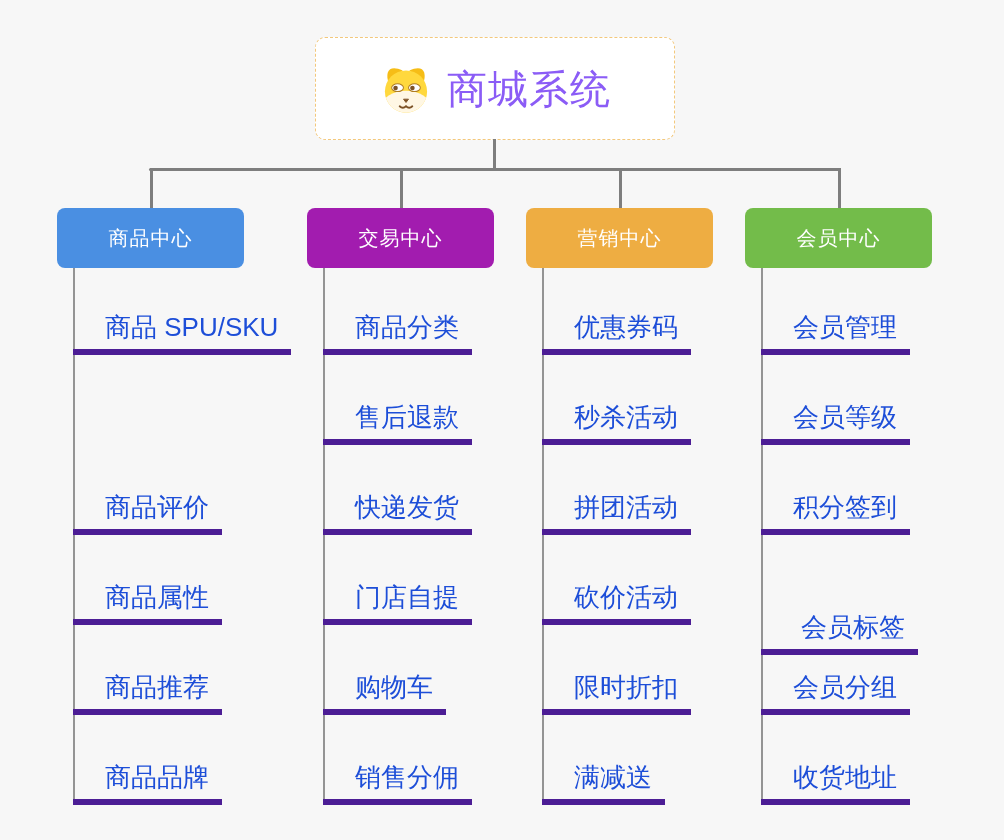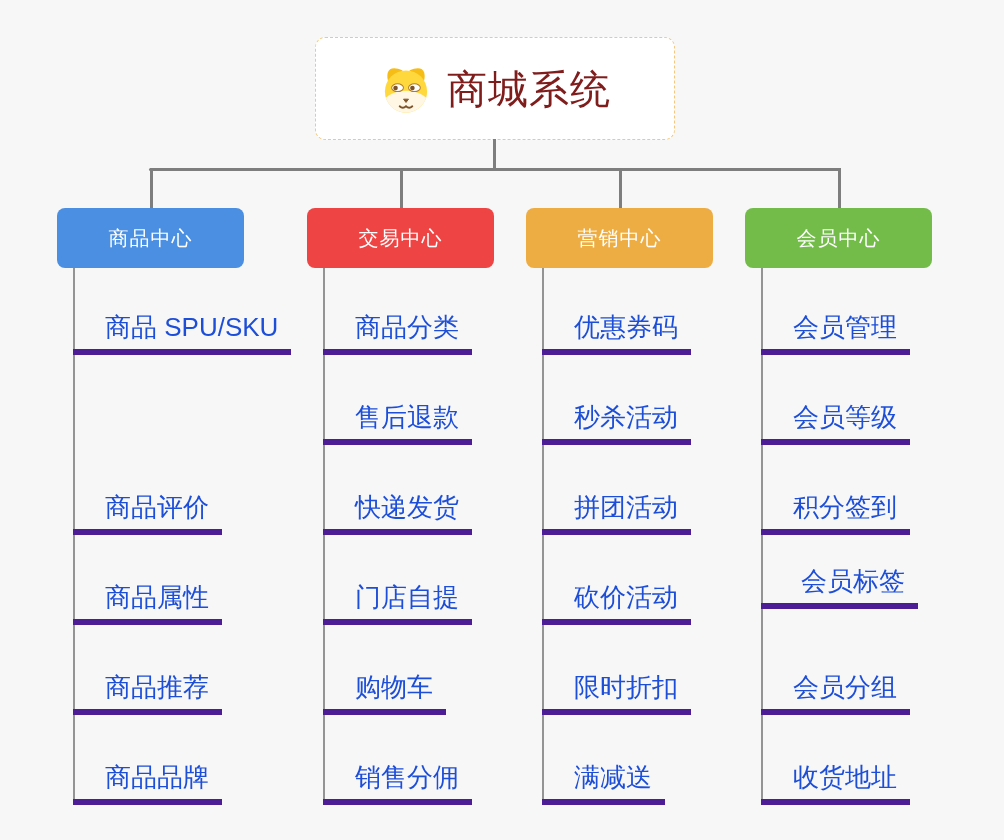--- a/index.html
+++ b/index.html
@@ -10,21 +10,21 @@
   }
   .stage{position:relative;width:1004px;height:840px}
 
   
   .root{
     position:absolute;left:315px;top:37px;width:360px;height:103px;
     box-sizing:border-box;background:#ffffff;
     border:1px dashed #f3c87c;border-radius:10px;
     display:flex;align-items:center;justify-content:center;gap:14px;
   }
-  .root-title{font-size:40px;color:#7f1d1d;letter-spacing:1px;line-height:1}
+  .root-title{font-size:40px;color:#8b5cf6;letter-spacing:1px;line-height:1}
 
   
   .cline{position:absolute;background:#7e7e7e}
 
   
   .branch-header{
     position:absolute;top:208px;width:187px;height:60px;
     border-radius:8px;color:#ffffff;font-size:20px;letter-spacing:1px;
     display:flex;align-items:center;justify-content:center;
     cursor:default;
@@ -73,21 +73,21 @@
 
 <div class="cline" style="left: 149.5px; top: 168px; width: 3px; height: 40px;"></div>
     <div class="branch-header" style="left: 57px; background: rgb(74, 143, 226);">商品中心</div>
     <div class="trunk" style="left: 73px; top: 268px; height: 537px;"></div>
     <div class="leaf" style="left: 73px; top: 309px;">商品 SPU/SKU</div>
     <div class="leaf" style="left: 73px; top: 489px;">商品评价</div>
     <div class="leaf" style="left: 73px; top: 579px;">商品属性</div>
     <div class="leaf" style="left: 73px; top: 669px;">商品推荐</div>
     <div class="leaf" style="left: 73px; top: 759px;">商品品牌</div>
     <div class="cline" style="left: 399.5px; top: 168px; width: 3px; height: 40px;"></div>
-    <div class="branch-header" style="left: 307px; background: #ef4444; font-family: Liberation Mono, monospace;">交易中心</div>
+    <div class="branch-header" style="left: 307px; background: #a21caf; font-family: Liberation Mono, monospace;">交易中心</div>
     <div class="trunk" style="left: 323px; top: 268px; height: 537px;"></div>
     <div class="leaf" style="left: 323px; top: 309px;">商品分类</div>
     <div class="leaf" style="left: 323px; top: 399px;">售后退款</div>
     <div class="leaf" style="left: 323px; top: 489px;">快递发货</div>
     <div class="leaf" style="left: 323px; top: 579px;">门店自提</div>
     <div class="leaf" style="left: 323px; top: 669px;">购物车</div>
     <div class="leaf" style="left: 323px; top: 759px;">销售分佣</div>
     <div class="cline" style="left: 618.5px; top: 168px; width: 3px; height: 40px;"></div>
     <div class="branch-header" style="left: 526px; background: rgb(238, 173, 66);">营销中心</div>
     <div class="trunk" style="left: 542px; top: 268px; height: 537px;"></div>
@@ -96,16 +96,16 @@
     <div class="leaf" style="left: 542px; top: 489px;">拼团活动</div>
     <div class="leaf" style="left: 542px; top: 579px;">砍价活动</div>
     <div class="leaf" style="left: 542px; top: 669px;">限时折扣</div>
     <div class="leaf" style="left: 542px; top: 759px;">满减送</div>
     <div class="cline" style="left: 837.5px; top: 168px; width: 3px; height: 40px;"></div>
     <div class="branch-header" style="left: 745px; background: rgb(115, 188, 74);">会员中心</div>
     <div class="trunk" style="left: 761px; top: 268px; height: 537px;"></div>
     <div class="leaf" style="left: 761px; top: 309px;">会员管理</div>
     <div class="leaf" style="left: 761px; top: 399px;">会员等级</div>
     <div class="leaf" style="left: 761px; top: 489px;">积分签到</div>
-    <div class="leaf" style="left: 761px; top: 563px; padding-left: 40px;">会员标签</div>
+    <div class="leaf" style="left: 761px; top: 609px; padding-left: 40px;">会员标签</div>
     <div class="leaf" style="left: 761px; top: 669px;">会员分组</div>
     <div class="leaf" style="left: 761px; top: 759px;">收货地址</div>
   </div>
 
 </body></html>

